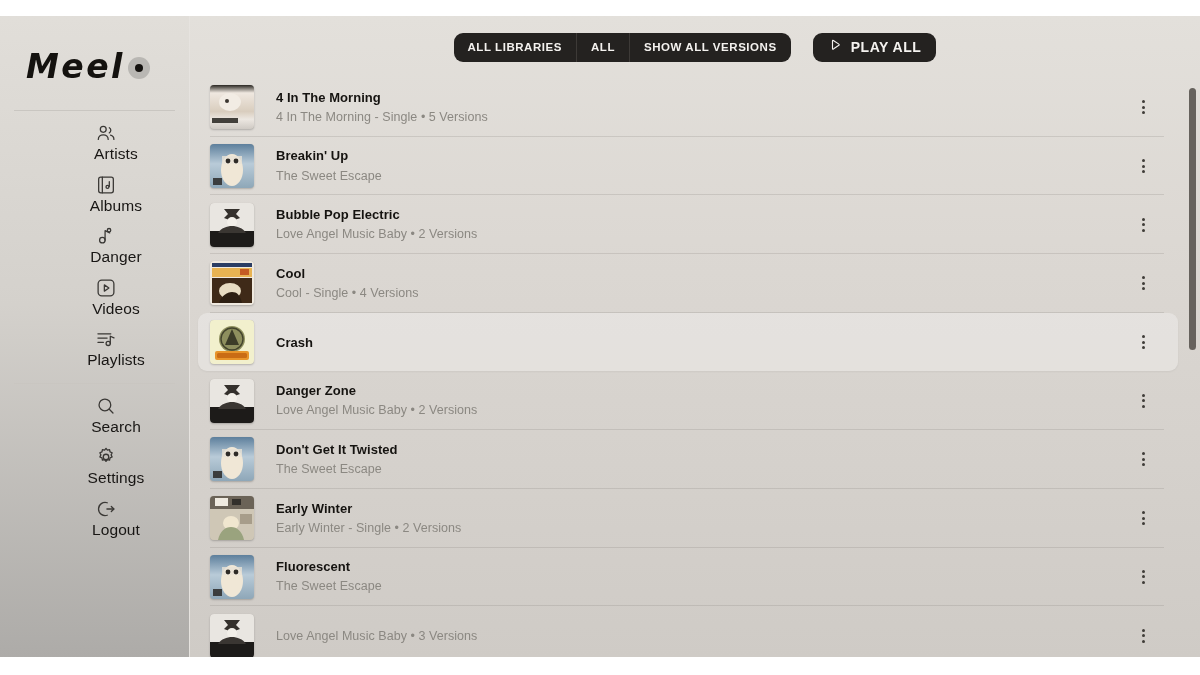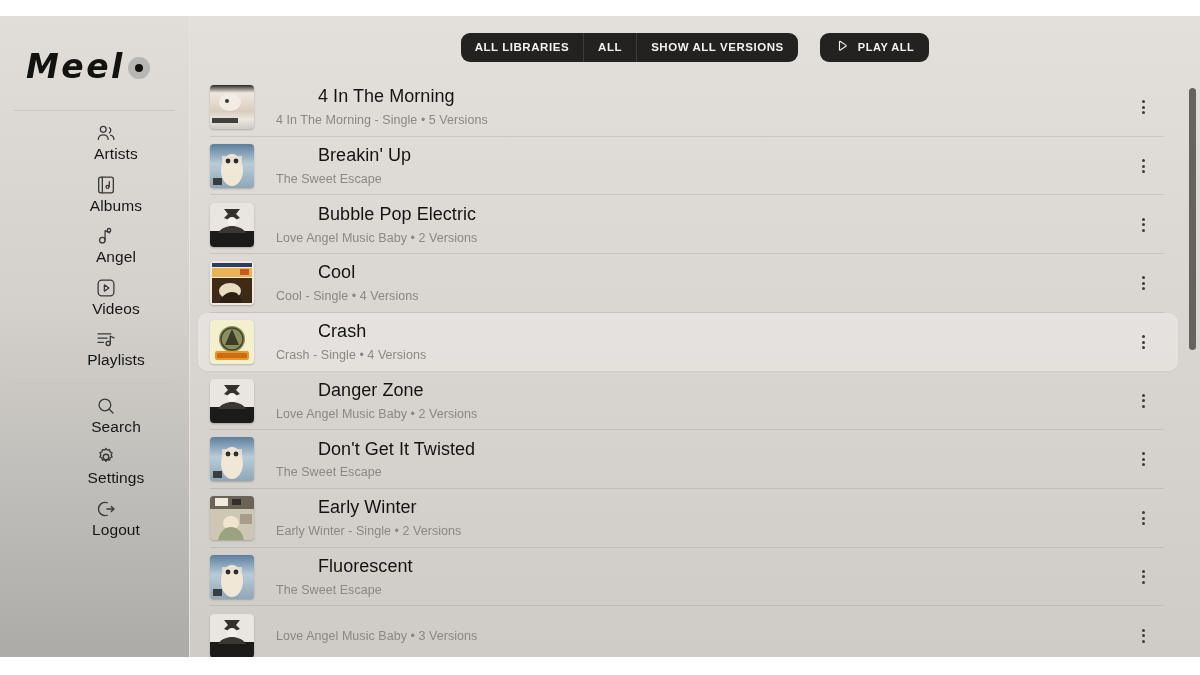--- a/index.html
+++ b/index.html
@@ -143,21 +143,21 @@
   .play-all-btn {
     display: flex;
     align-items: center;
     gap: 8px;
     height: 29px;
     padding: 0 15px;
     background: #242220;
     border: none;
     border-radius: 9px;
     color: #f4f2ef;
-    font-size: 11px;
+    font-size: 14px;
     font-weight: 700;
     letter-spacing: 0.55px;
     cursor: pointer;
     font-family: "Liberation Sans", sans-serif;
     white-space: nowrap;
   }
 
   
   .song-list {
     padding: 0 22px 0 8px;
@@ -194,29 +194,28 @@
     box-shadow: 0 1px 2px rgba(0,0,0,0.22);
   }
   .art svg { display: block; width: 44px; height: 44px; }
 
   .song-meta {
     margin-left: 22px;
     flex: 1 1 auto;
     min-width: 0;
   }
   .song-title {
-    font-size: 18px;
-    font-weight: 400;
+    font-size: 13px;
+    font-weight: 700;
     color: #151310;
     letter-spacing: 0.05px;
     line-height: 1.32;
     white-space: nowrap;
     overflow: hidden;
     text-overflow: ellipsis;
-    margin-left: 42px;
   }
   .song-sub {
     font-size: 12.5px;
     font-weight: 400;
     color: #8b8882;
     letter-spacing: 0.05px;
     line-height: 1.45;
     margin-top: 2px;
     white-space: nowrap;
     overflow: hidden;
@@ -306,21 +305,21 @@
       </div>
 
       <div class="nav-item">
         <span class="nav-icon">
           <svg viewBox="0 0 24 24" width="22" height="22" fill="none" stroke="currentColor" stroke-width="1.4" stroke-linecap="round" stroke-linejoin="round">
             <circle cx="8" cy="16.5" r="3"></circle>
             <path d="M11 16.5V6.2l5 2.4"></path>
             <circle cx="15.3" cy="5.7" r="1.9"></circle>
           </svg>
         </span>
-        <span class="nav-label">Angel</span>
+        <span class="nav-label">Danger</span>
       </div>
 
       <div class="nav-item">
         <span class="nav-icon">
           <svg viewBox="0 0 24 24" width="22" height="22" fill="none" stroke="currentColor" stroke-width="1.4" stroke-linecap="round" stroke-linejoin="round">
             <rect x="3.4" y="3.4" width="17.2" height="17.2" rx="4"></rect>
             <path d="M10.2 8.6l5 3.4-5 3.4z"></path>
           </svg>
         </span>
         <span class="nav-label">Videos</span>
@@ -510,21 +509,20 @@
               <rect width="44" height="44" fill="#f2f0cd"></rect>
               <circle cx="22" cy="19" r="13" fill="#8e8f5e"></circle>
               <circle cx="22" cy="19" r="11" fill="none" stroke="#43432c" stroke-width="1.4"></circle>
               <path d="M22 9l-7 16h14z" fill="#3c3c28"></path>
               <rect x="5" y="31" width="34" height="9" rx="2" fill="#e8952a"></rect>
               <rect x="7" y="33" width="30" height="5" rx="1.5" fill="#c96c14"></rect>
             </svg>
         </div>
         <div class="song-meta">
           <div class="song-title">Crash</div>
-          <div class="song-sub">Crash - Single • 4 Versions</div>
         </div>
         <button class="row-menu-btn">
             <span></span>
             <span></span>
             <span></span>
           </button>
 
       </div>
 
       <div class="song-row">

